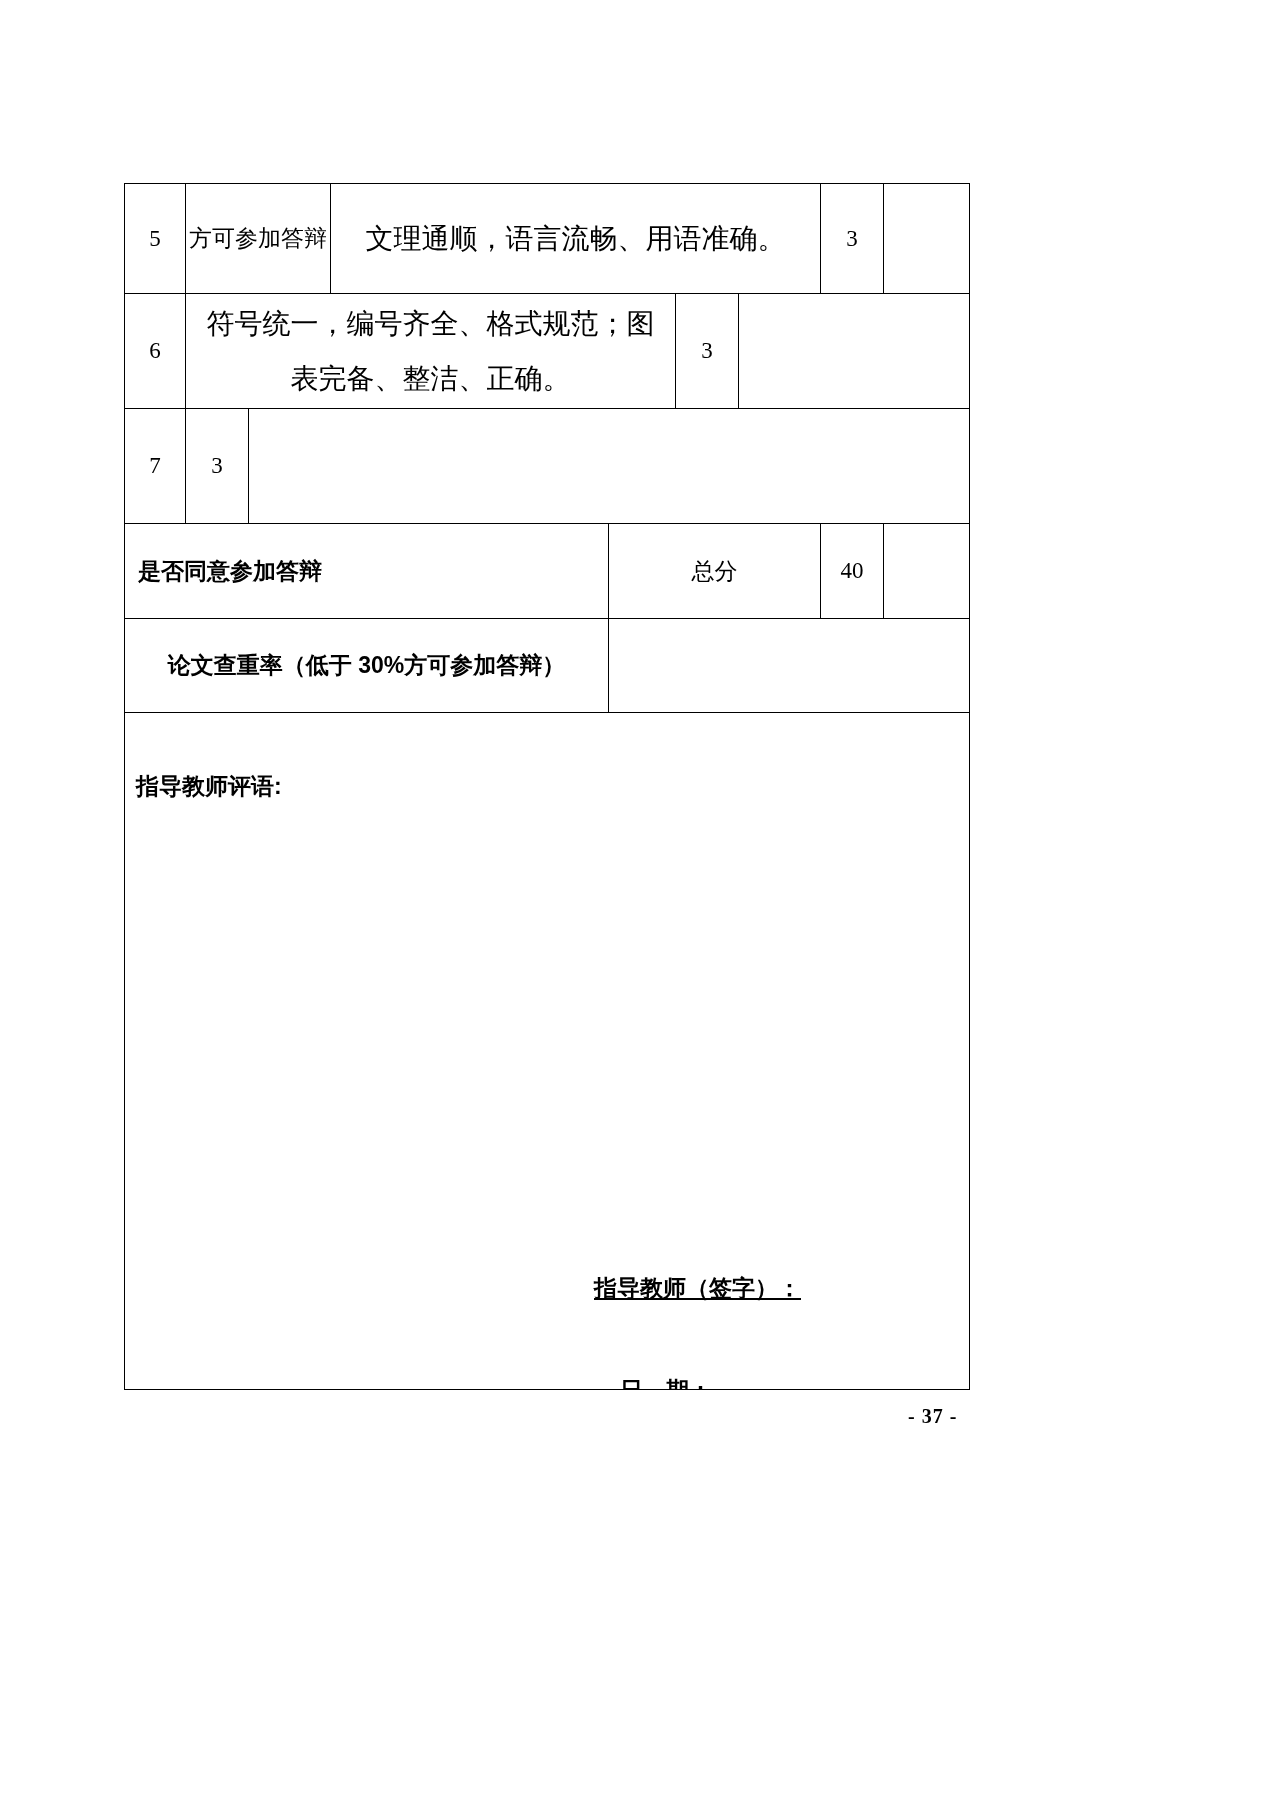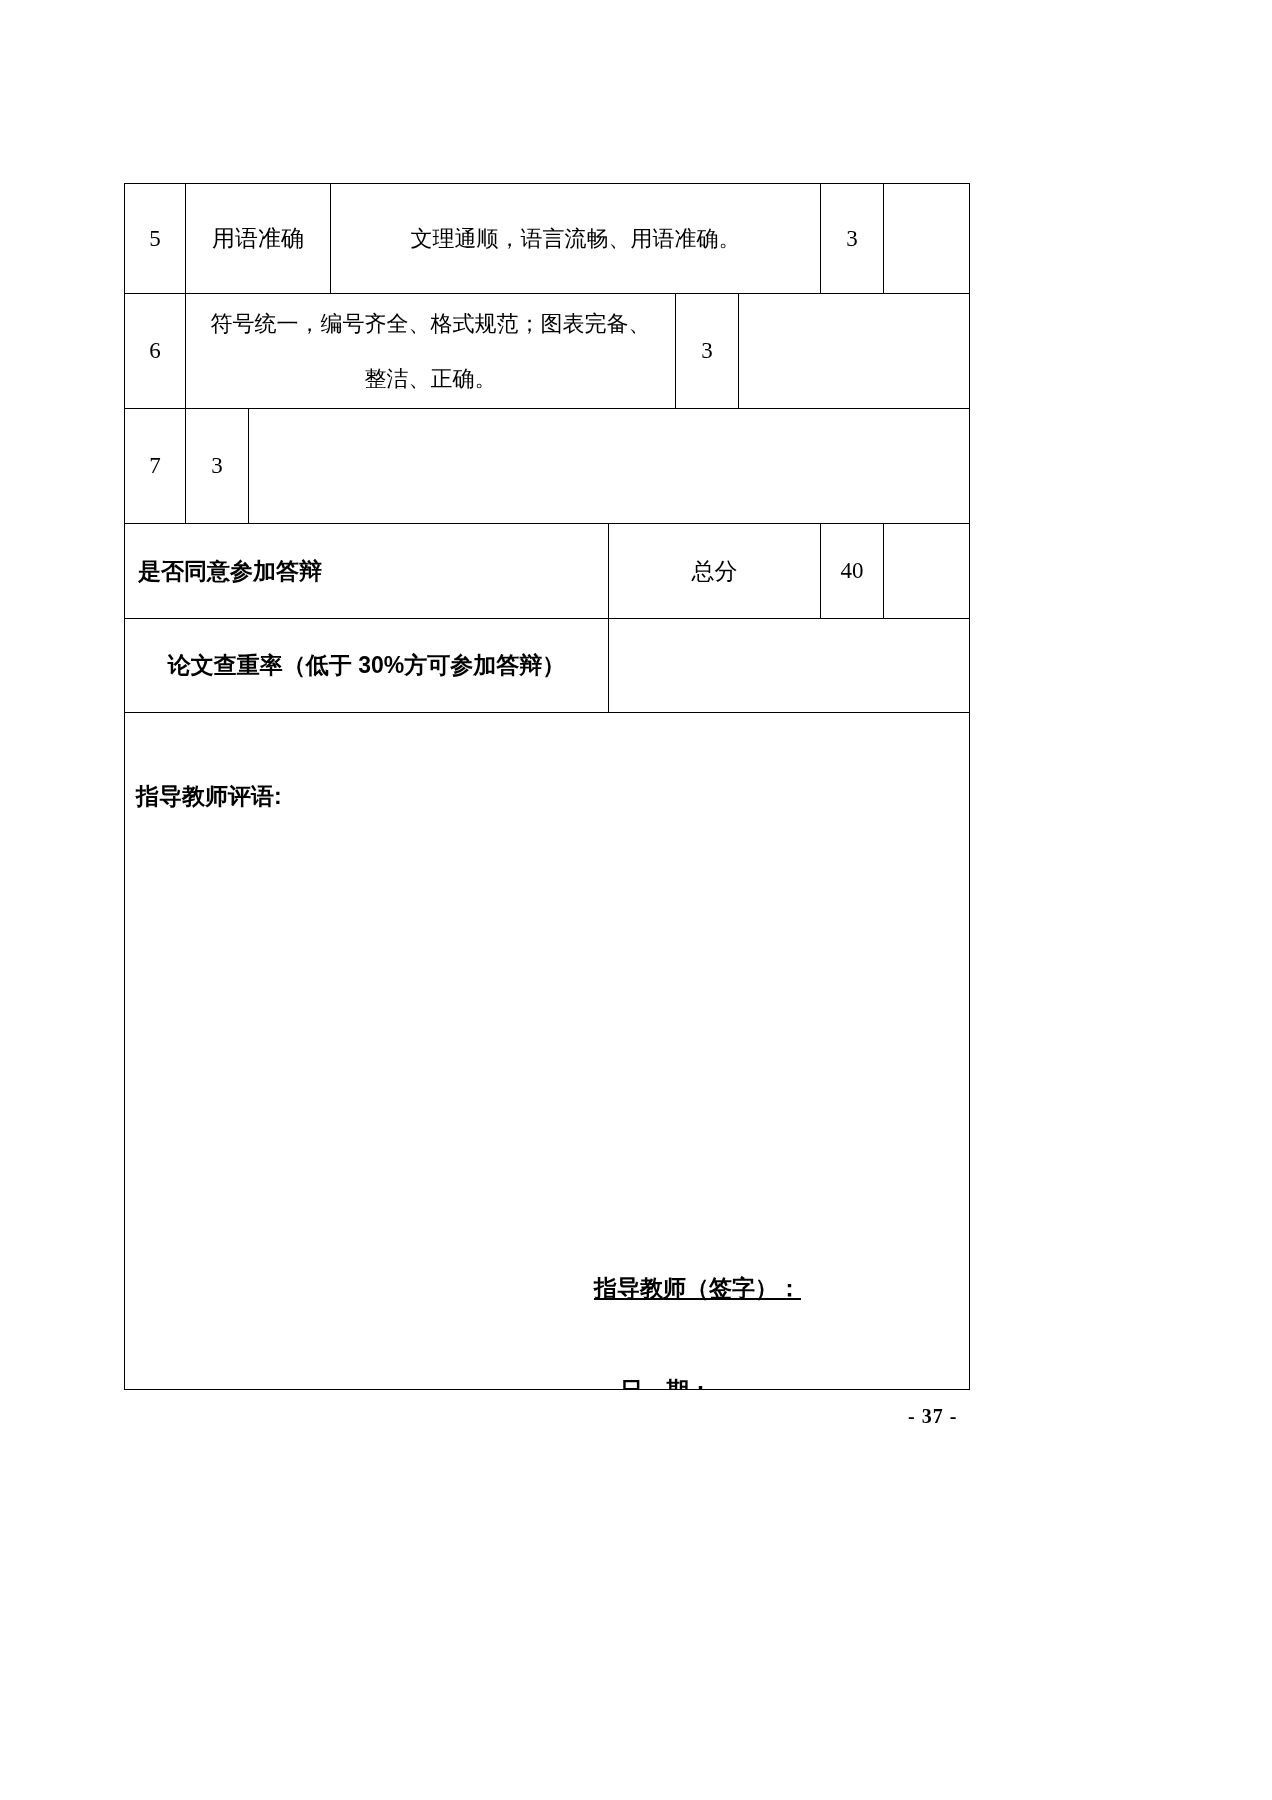--- a/index.html
+++ b/index.html
@@ -47,40 +47,40 @@
   .w145 { width: 145px; }
   .w490 { width: 490px; }
   .w63  { width: 63px; }
   .wlast { flex: 1; }
   
   .w484 { width: 484px; }
   .w212 { width: 212px; }
 
   .txt { font-size: 23px; }
   .desc {
-    font-size: 22px;
+    font-size: 28px;
     line-height: 55px;
     text-align: center;
     padding: 0 14px;
   }
   .bold-label {
     font-family: "Liberation Sans", "DejaVu Sans", sans-serif;
     font-weight: bold;
     font-size: 23px;
   }
   .left-align {
     justify-content: flex-start;
     padding-left: 13px;
   }
 
   .comments-cell {
     display: block;
     position: relative;
   }
-  .comments-title { position: absolute; left: 11px;  top: 68px;  }
+  .comments-title { position: absolute; left: 11px;  top: 58px;  }
   .signature-line { position: absolute; left: 469px; top: 560px; text-decoration: underline; }
   .date-line      { position: absolute; left: 495px; top: 622px; margin-top: 40px; }
 
   .page-num {
     position: absolute;
     left: 908px;
     top: 1405px;
     font-size: 20px;
     letter-spacing: 1px;
     font-weight: bold;
@@ -88,21 +88,21 @@
 </style>
 </head>
 <body>
 
 <div class="page">
 
   <div class="doc-table">
 
     <div class="row h110">
       <div class="cell w61 txt">5</div>
-      <div class="cell w145 txt">用语准确</div>
+      <div class="cell w145 txt">方可参加答辩</div>
       <div class="cell w490 desc">文理通顺，语言流畅、用语准确。</div>
       <div class="cell w63 txt">3</div>
       <div class="cell wlast"></div>
     </div>
 
     <div class="row h115">
       <div class="cell w61 txt">6</div>
       <div class="cell w490 desc">符号统一，编号齐全、格式规范；图表完备、整洁、正确。</div>
       <div class="cell w63 txt">3</div>
       <div class="cell wlast"></div>

